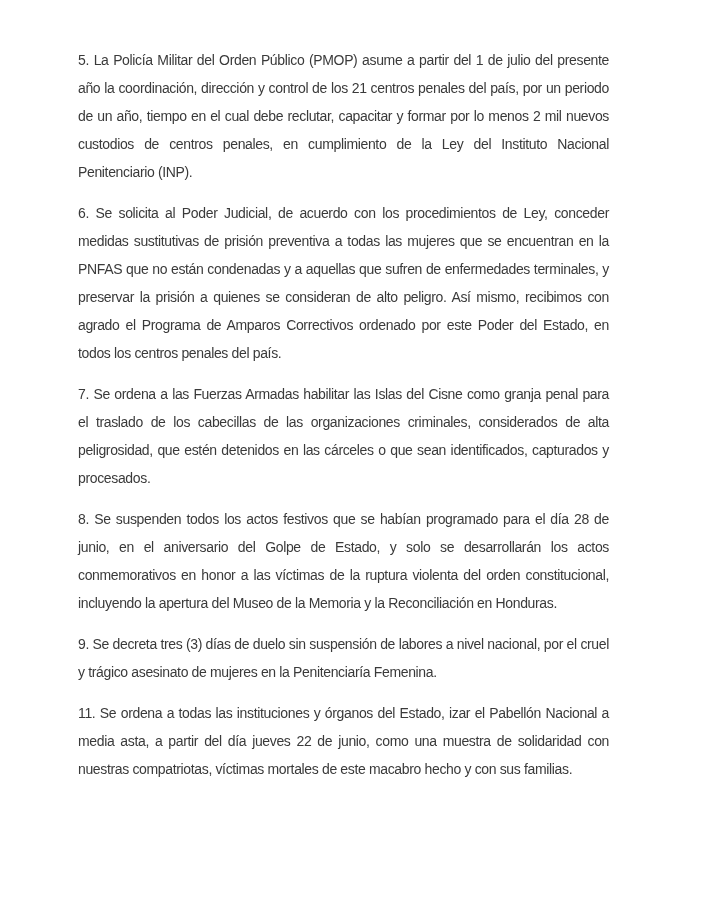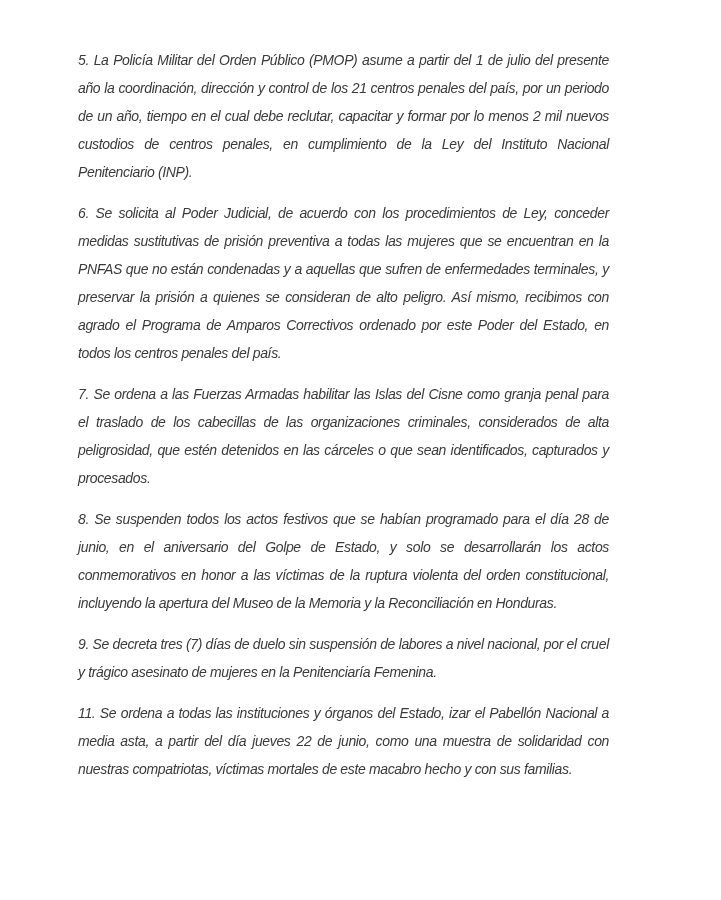--- a/index.html
+++ b/index.html
@@ -6,21 +6,20 @@
     margin: 0;
     padding: 0;
     background: #ffffff;
   }
   .page {
     position: relative;
     width: 685px;
     height: 900px;
     background: #ffffff;
     overflow: hidden;
-    font-style: italic;
   }
   .doc-content {
     box-sizing: border-box;
     padding: 46px 76px 0 78px;
   }
   .doc-paragraph {
     font-family: "Liberation Sans", sans-serif;
     font-size: 14px;
     line-height: 28px;
     letter-spacing: -0.35px;
@@ -40,18 +39,18 @@
   <div class="doc-content">
 
     <p class="doc-paragraph"><span class="para-number">5.</span> <span>La Policía Militar del Orden Público (PMOP) asume a partir del 1 de julio del presente año la coordinación, dirección y control de los 21 centros penales del país, por un periodo de un año, tiempo en el cual debe reclutar, capacitar y formar por lo menos 2 mil nuevos custodios de centros penales, en cumplimiento de la Ley del Instituto Nacional Penitenciario (INP).</span></p>
 
     <p class="doc-paragraph"><span class="para-number">6.</span> <span>Se solicita al Poder Judicial, de acuerdo con los procedimientos de Ley, conceder medidas sustitutivas de prisión preventiva a todas las mujeres que se encuentran en la PNFAS que no están condenadas y a aquellas que sufren de enfermedades terminales, y preservar la prisión a quienes se consideran de alto peligro. Así mismo, recibimos con agrado el Programa de Amparos Correctivos ordenado por este Poder del Estado, en todos los centros penales del país.</span></p>
 
     <p class="doc-paragraph"><span class="para-number">7.</span> <span>Se ordena a las Fuerzas Armadas habilitar las Islas del Cisne como granja penal para el traslado de los cabecillas de las organizaciones criminales, considerados de alta peligrosidad, que estén detenidos en las cárceles o que sean identificados, capturados y procesados.</span></p>
 
     <p class="doc-paragraph"><span class="para-number">8.</span> <span>Se suspenden todos los actos festivos que se habían programado para el día 28 de junio, en el aniversario del Golpe de Estado, y solo se desarrollarán los actos conmemorativos en honor a las víctimas de la ruptura violenta del orden constitucional, incluyendo la apertura del Museo de la Memoria y la Reconciliación en Honduras.</span></p>
 
-    <p class="doc-paragraph"><span class="para-number">9.</span> <span>Se decreta tres (7) días de duelo sin suspensión de labores a nivel nacional, por el cruel y trágico asesinato de mujeres en la Penitenciaría Femenina.</span></p>
+    <p class="doc-paragraph"><span class="para-number">9.</span> <span>Se decreta tres (3) días de duelo sin suspensión de labores a nivel nacional, por el cruel y trágico asesinato de mujeres en la Penitenciaría Femenina.</span></p>
 
     <p class="doc-paragraph"><span class="para-number">11.</span> <span>Se ordena a todas las instituciones y órganos del Estado, izar el Pabellón Nacional a media asta, a partir del día jueves 22 de junio, como una muestra de solidaridad con nuestras compatriotas, víctimas mortales de este macabro hecho y con sus familias.</span></p>
 
   </div>
 </div>
 
 </body></html>

